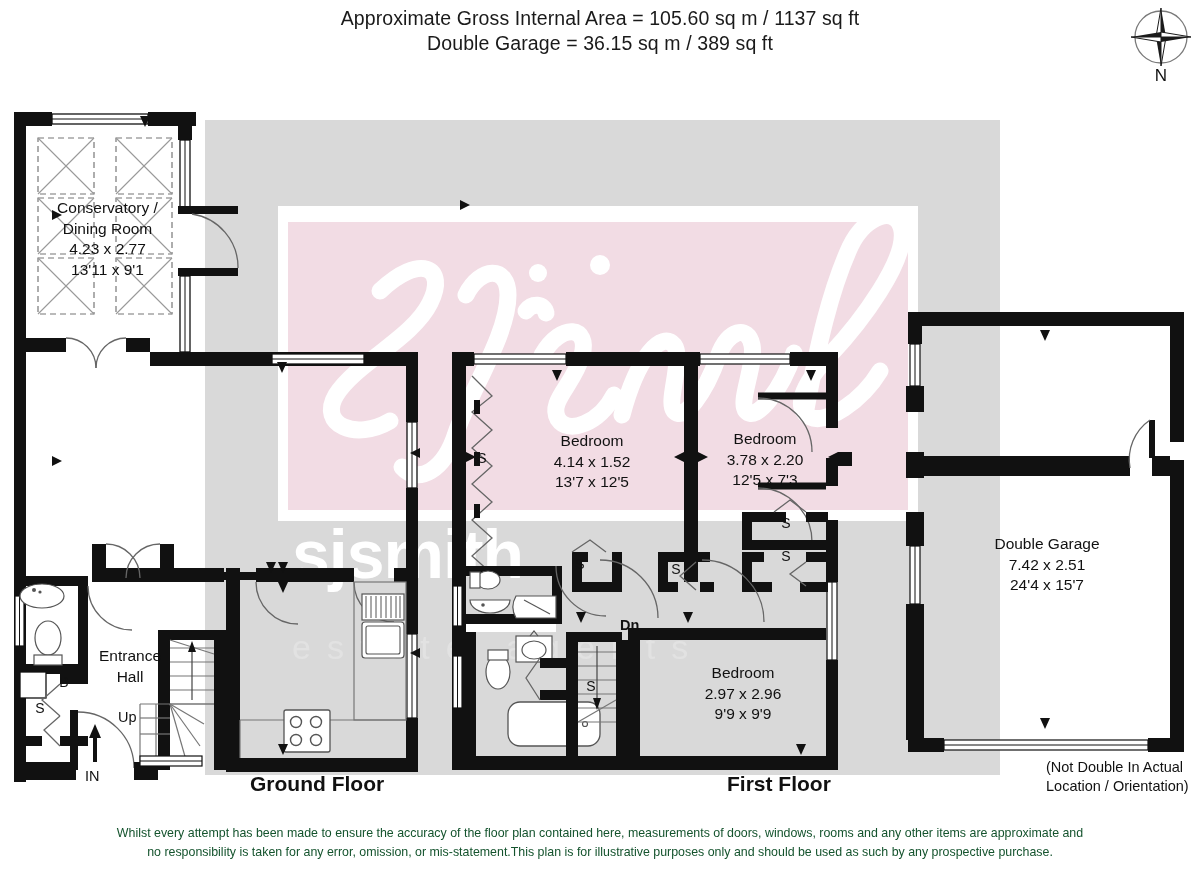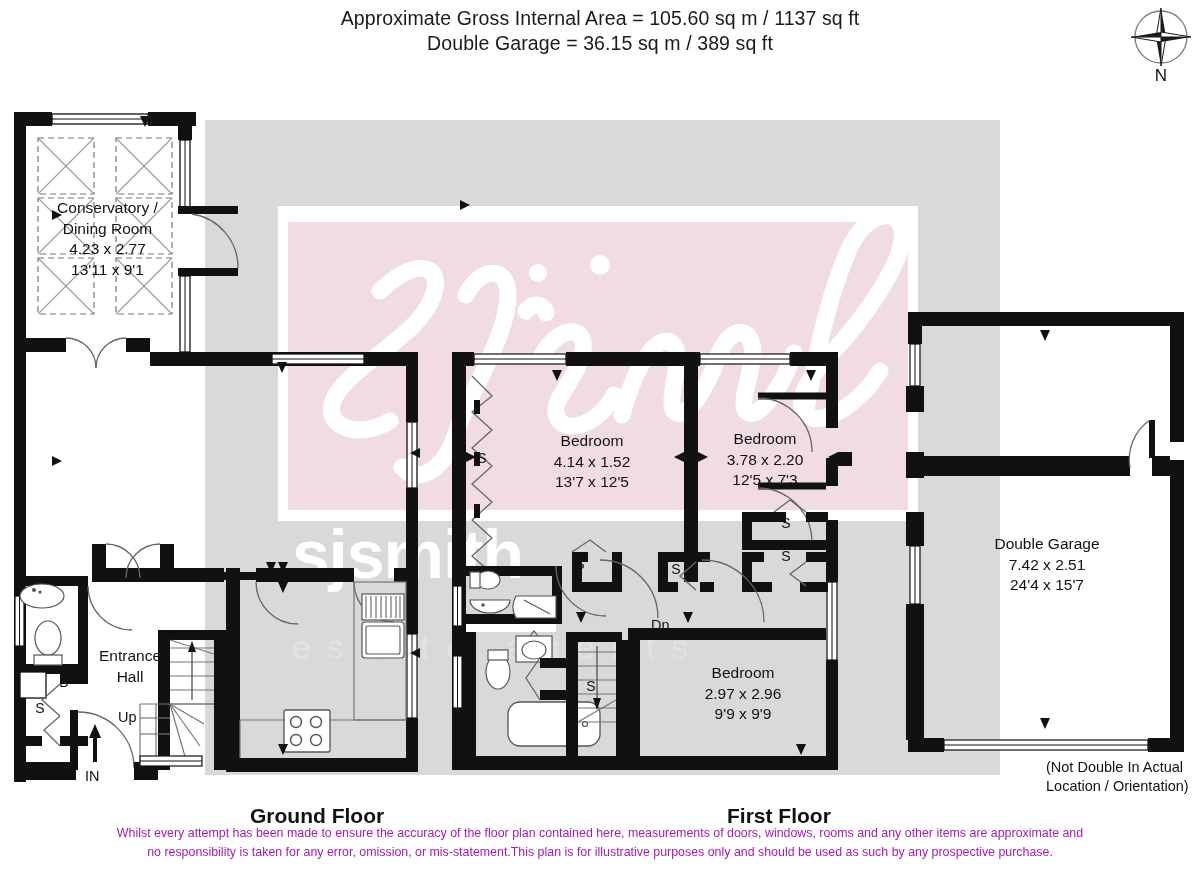--- a/index.html
+++ b/index.html
@@ -69,29 +69,29 @@
     font-size:15.5px;line-height:20.5px;white-space:nowrap;
   }
   .rlabel .nm{display:block;}
   .rlabel .d1{display:block;}
   .rlabel .d2{display:block;}
 
   .sbox{
     position:absolute;font-size:14px;color:#111;text-align:center;
   }
   .floorlabel{
-    position:absolute;font-size:21px;font-weight:700;color:#111;margin-top:32px;
+    position:absolute;font-size:21px;font-weight:700;color:#111;
   }
   .note{
     position:absolute;font-size:14.5px;color:#111;line-height:19px;
     text-align:left;white-space:nowrap;
   }
   #disclaimer{
     position:absolute;left:0;top:824px;width:1200px;text-align:center;
-    font-size:12.4px;color:#a21caf;line-height:19px;
+    font-size:12.4px;color:#14532d;line-height:19px;
   }
   .arrlab{
     position:absolute;font-size:14.5px;color:#111;
   }
 </style>
 </head>
 <body>
 
 <div id="page">
 
@@ -544,21 +544,21 @@
   <div class="sbox" style="left:32px;top:700px;width:16px;">S</div>
   <div class="arrlab" style="left:118px;top:709px;">Up</div>
   <div class="arrlab" style="left:85px;top:768px;">IN</div>
 
   <div class="sbox" style="left:474px;top:450px;width:16px;">S</div>
   <div class="sbox" style="left:572px;top:556px;width:16px;">S</div>
   <div class="sbox" style="left:668px;top:561px;width:16px;">S</div>
   <div class="sbox" style="left:778px;top:515px;width:16px;">S</div>
   <div class="sbox" style="left:778px;top:548px;width:16px;">S</div>
   <div class="sbox" style="left:583px;top:678px;width:16px;">S</div>
-  <div class="arrlab" style="left:651px;top:617px;">Dn</div>
+  <div class="arrlab" style="left:620px;top:617px;font-weight:bold;">Dn</div>
 
   <div class="note" style="left:1046px;top:758px;">
     <span style="display:block">(Not Double In Actual</span>
     <span style="display:block">Location / Orientation)</span>
   </div>
 
   <div class="floorlabel" style="left:250px;top:772px;">Ground Floor</div>
   <div class="floorlabel" style="left:727px;top:772px;">First Floor</div>
 
   <div id="disclaimer">

